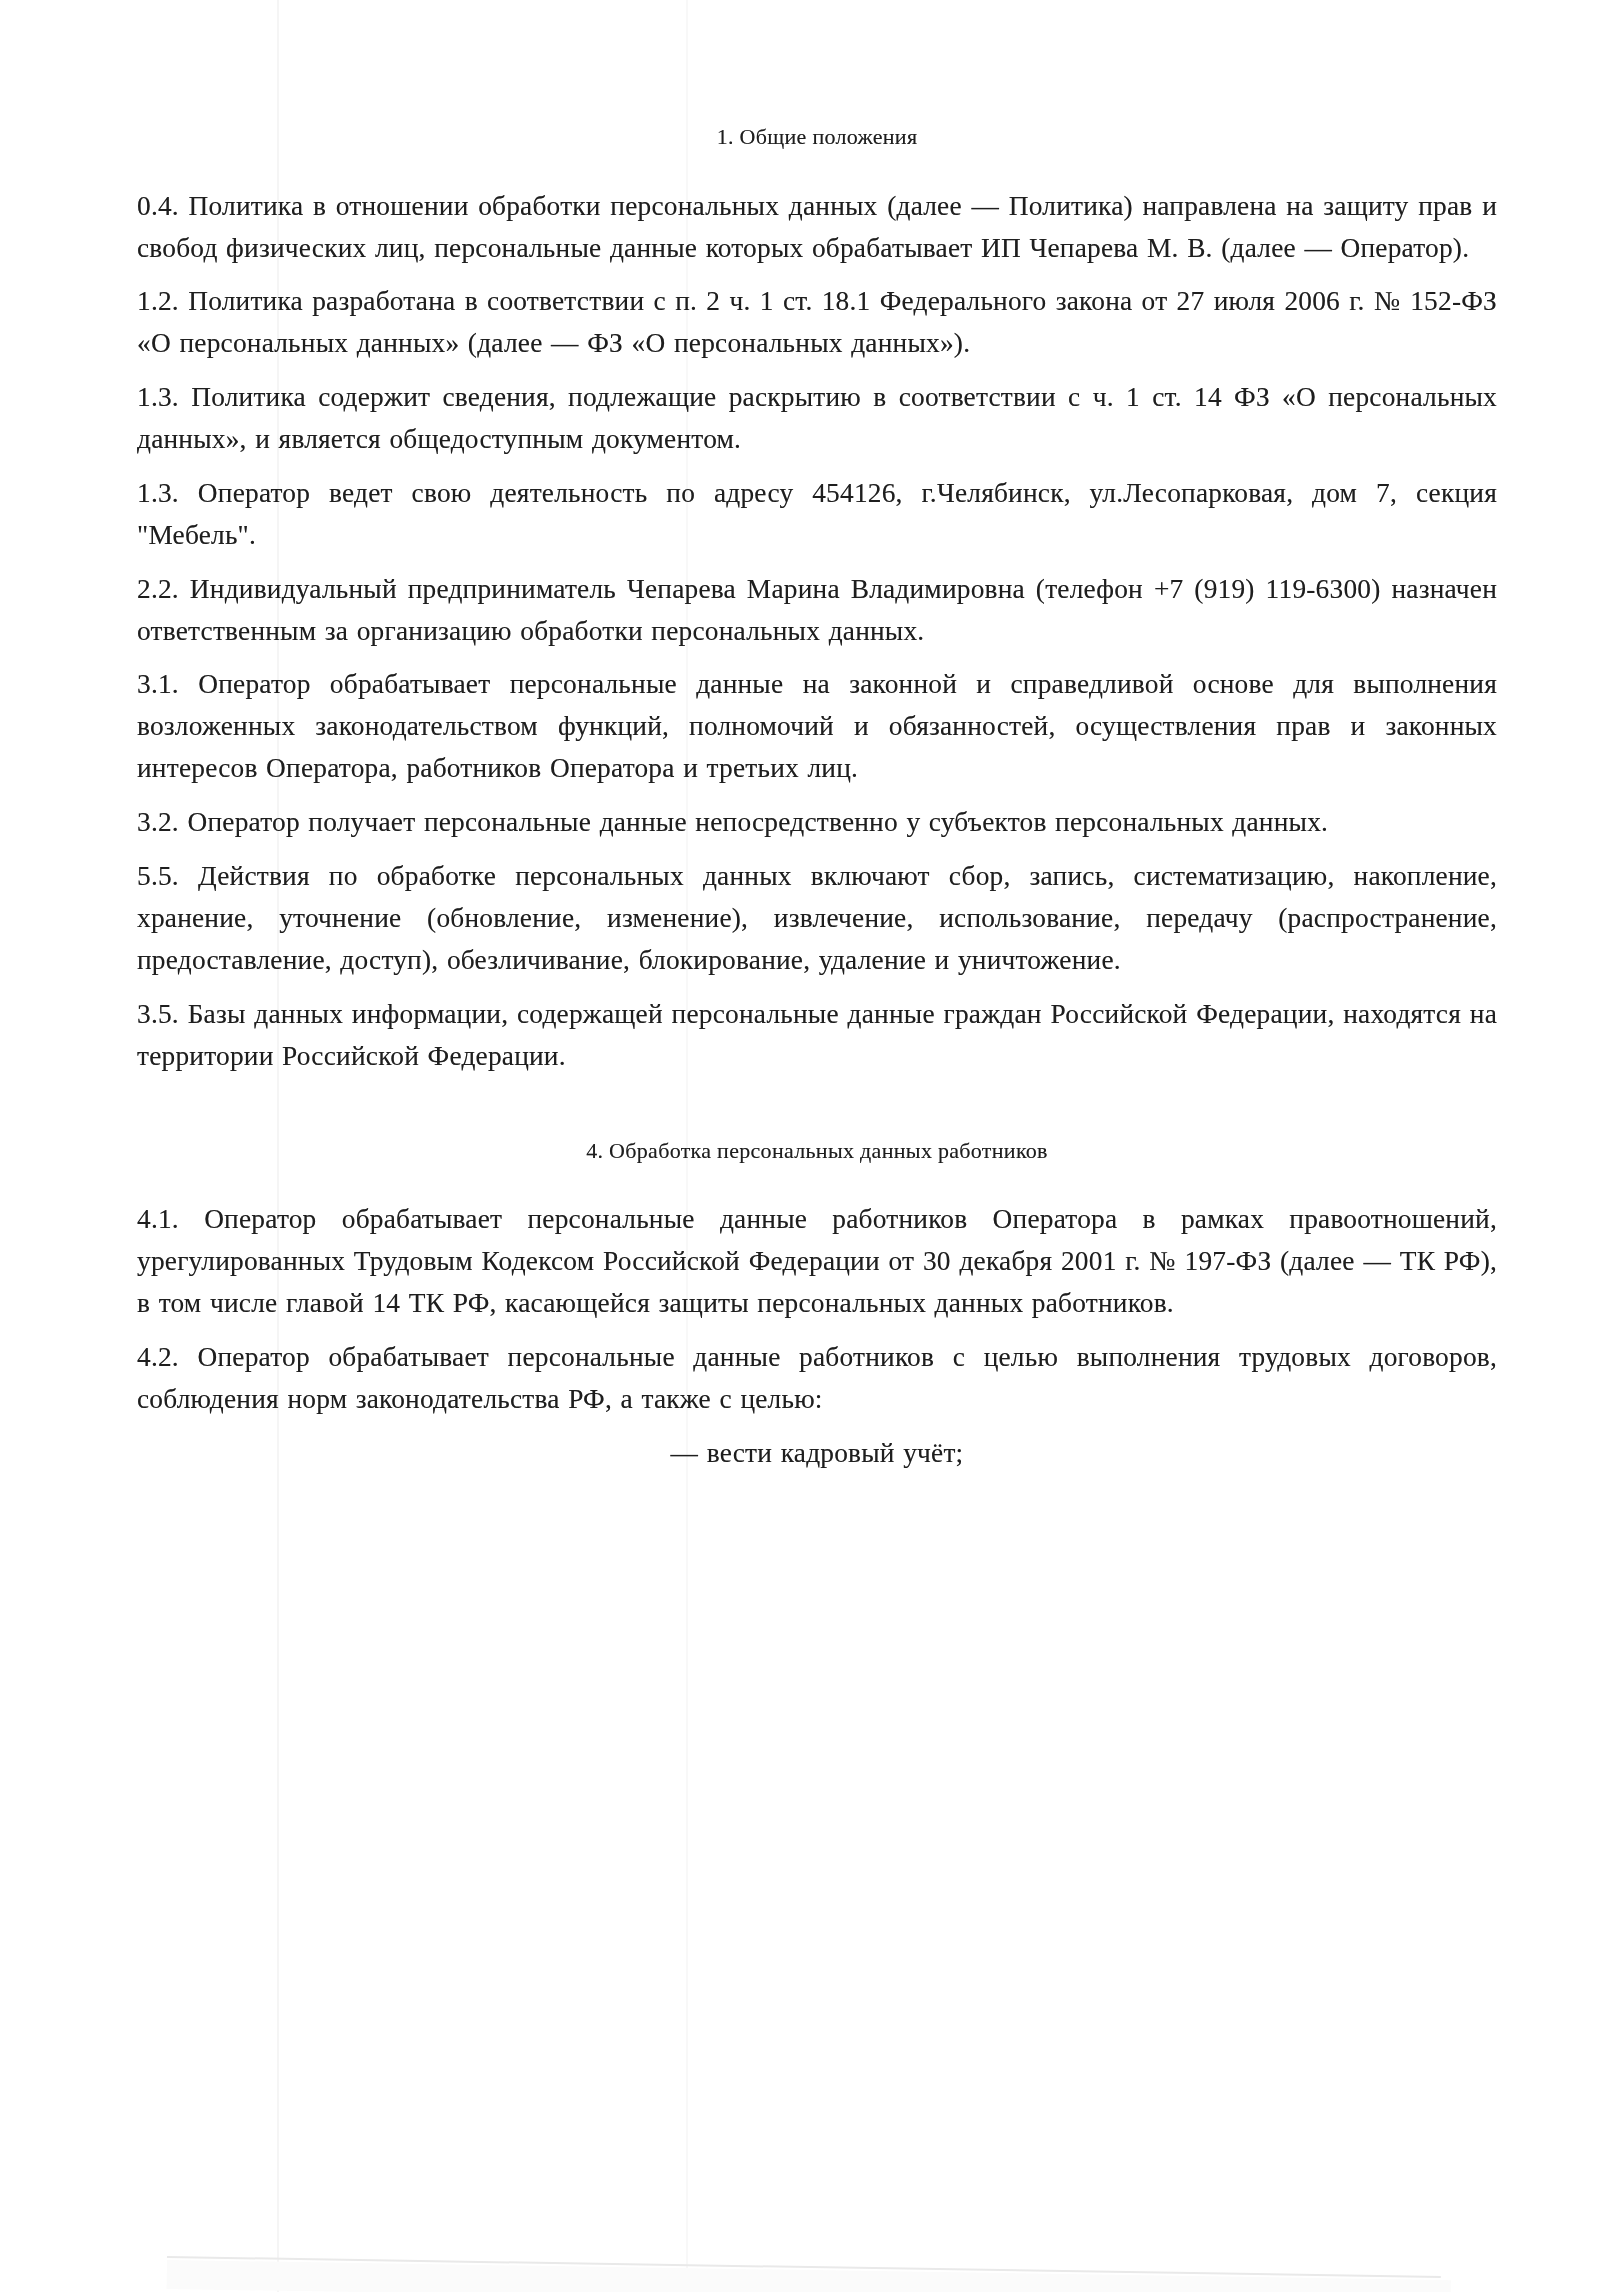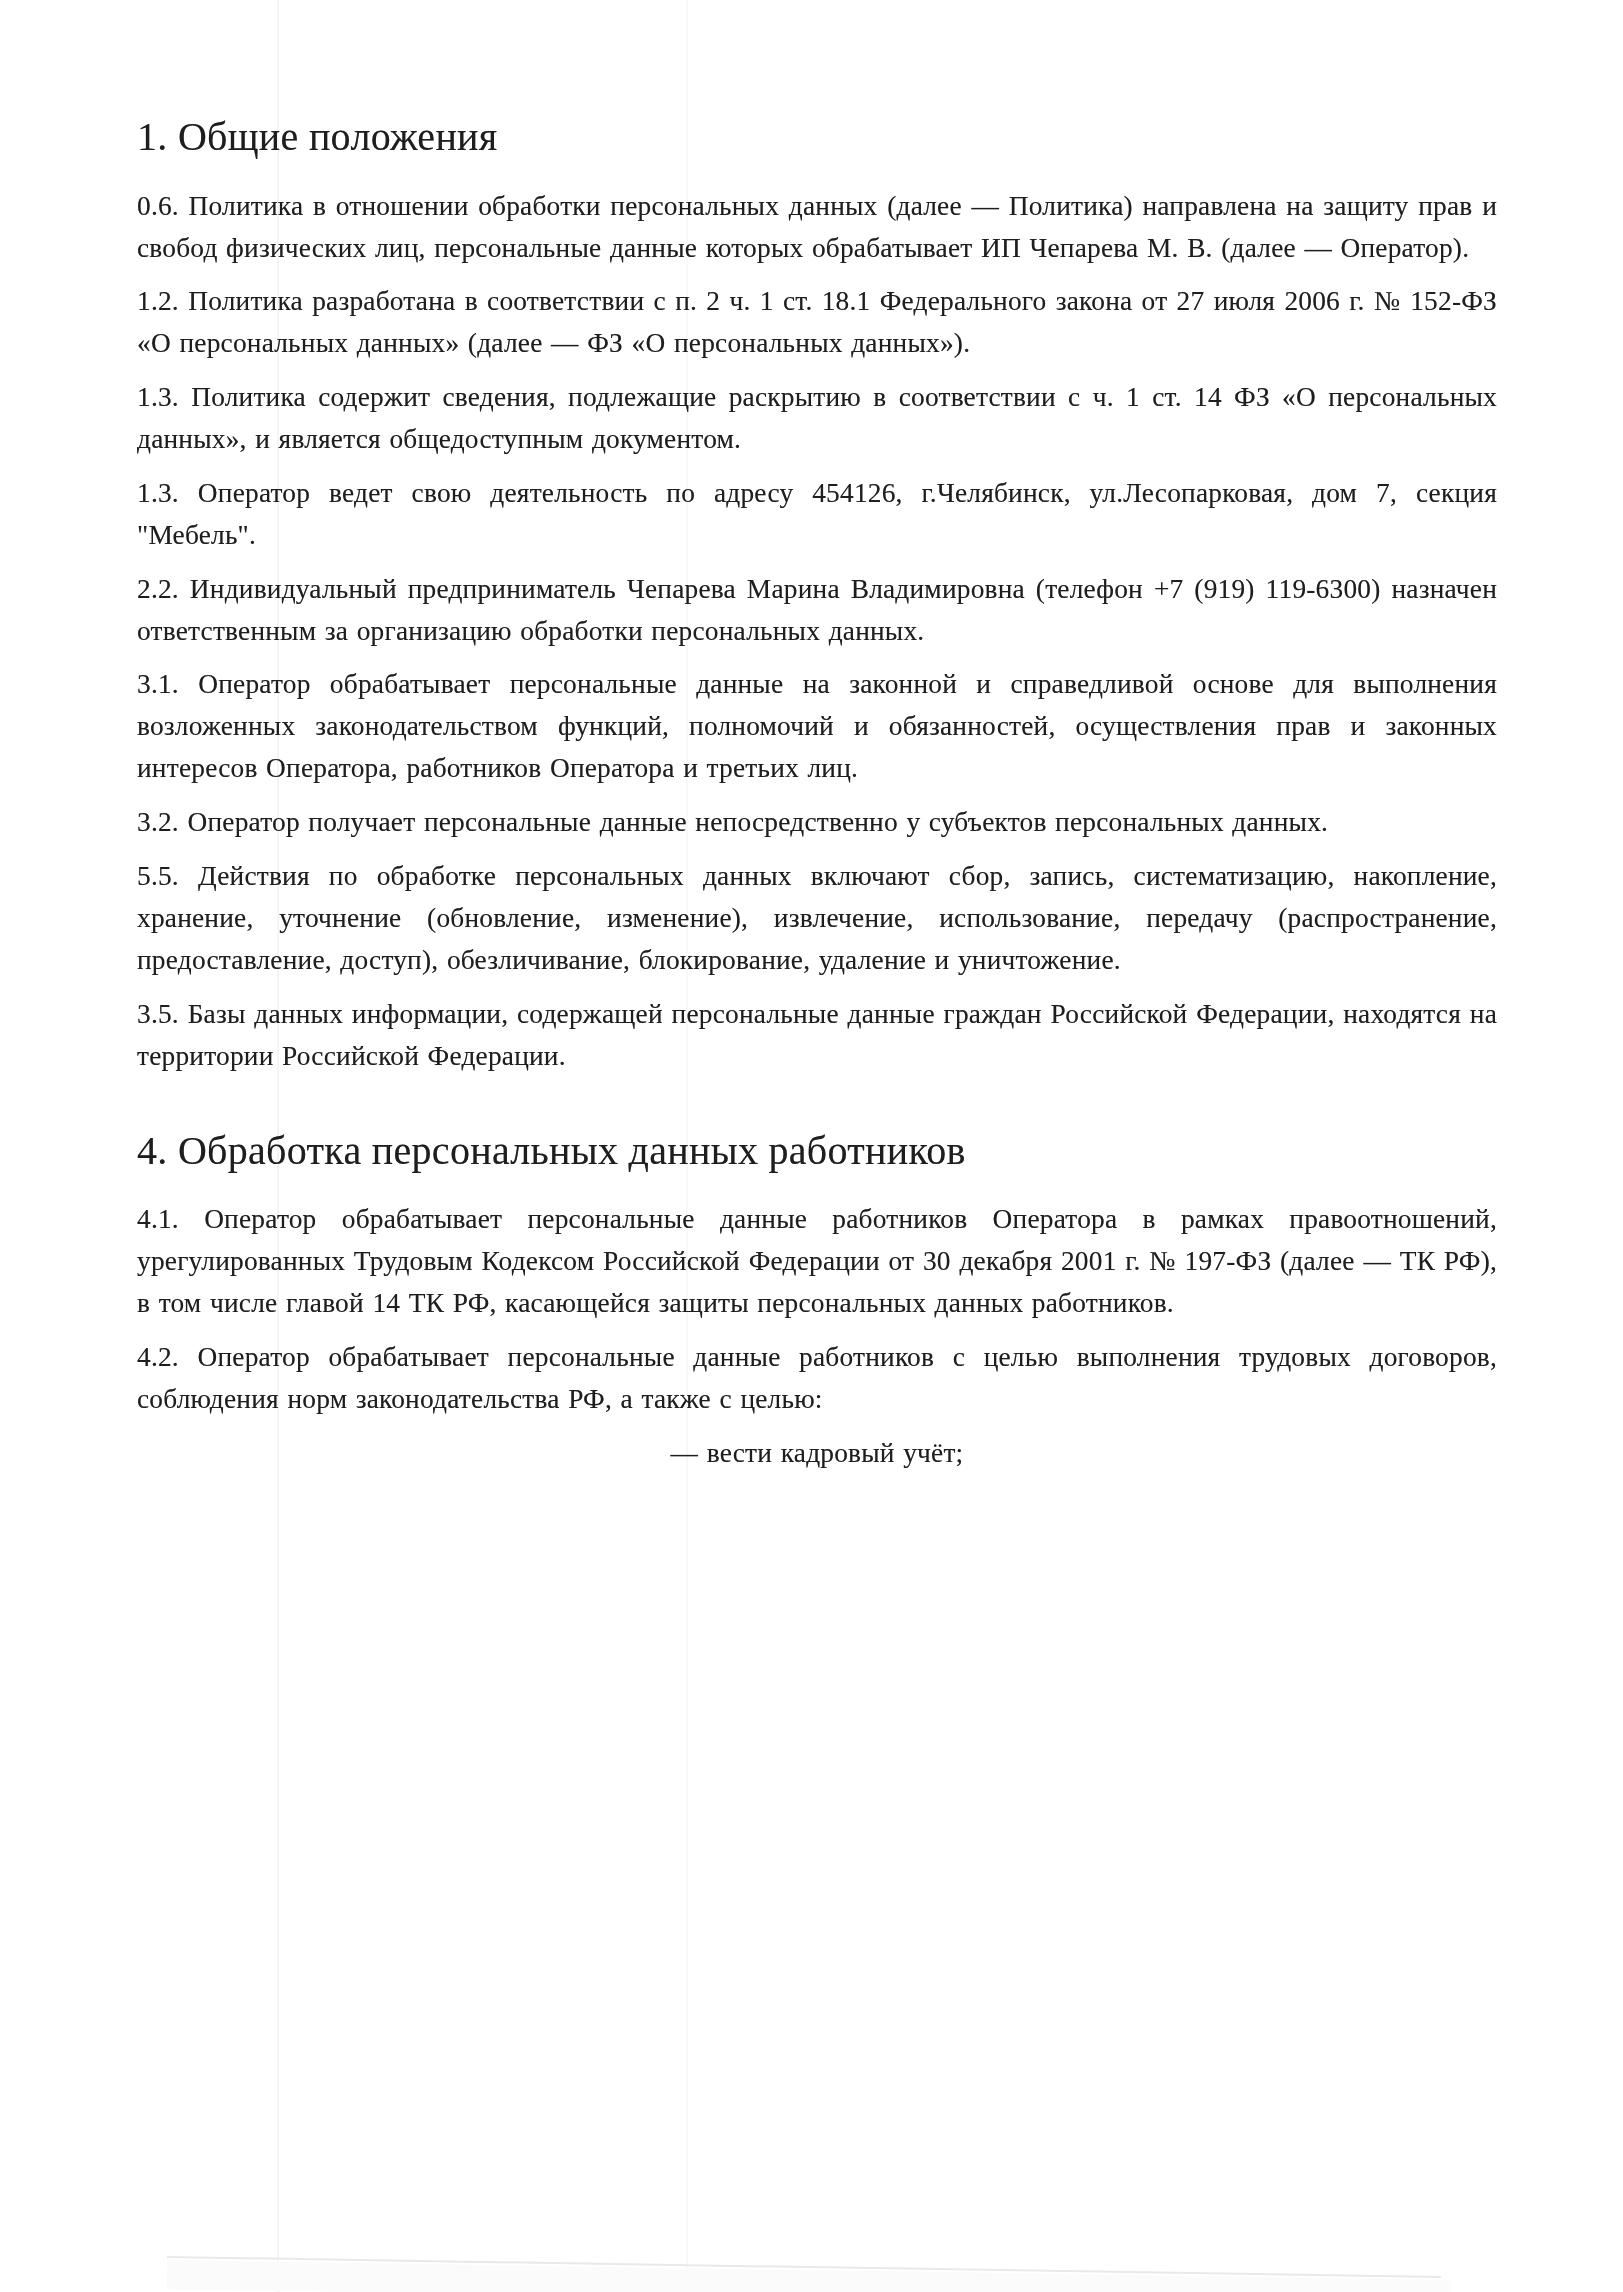--- a/index.html
+++ b/index.html
@@ -15,23 +15,24 @@
     font-family: "Liberation Serif", "DejaVu Serif", serif;
     color: #1e1e1e;
   }
   .page {
     position: absolute;
     left: 137px;
     top: 114px;
     width: 1360px;
   }
   .sec-heading {
-    font-size: 40px;
+    font-size: 22px;
     line-height: 45px;
     font-weight: normal;
+    text-align: center;
     margin: 51px 0 25.5px 0;
     letter-spacing: 0.3px;
     text-shadow: 0 0 0.5px rgba(20,20,20,0.45);
   }
   .sec-heading.first {
     margin-top: 0;
   }
   .para {
     font-size: 27.4px;
     line-height: 42px;
@@ -79,21 +80,21 @@
 </style>
 </head>
 <body>
 
 <div class="streak s1"></div>
 <div class="streak s2"></div>
 
 <div class="page">
 
   <div class="sec-heading first">1. Общие положения</div>
-  <p class="para">0.6. Политика в отношении обработки персональных данных (далее — Политика) направлена на защиту прав и свобод физических лиц, персональные данные которых обрабатывает ИП Чепарева М. В. (далее — Оператор).</p>
+  <p class="para">0.4. Политика в отношении обработки персональных данных (далее — Политика) направлена на защиту прав и свобод физических лиц, персональные данные которых обрабатывает ИП Чепарева М. В. (далее — Оператор).</p>
   <p class="para">1.2. Политика разработана в соответствии с п. 2 ч. 1 ст. 18.1 Федерального закона от 27 июля 2006 г. № 152-ФЗ «О персональных данных» (далее — ФЗ «О персональных данных»).</p>
   <p class="para">1.3. Политика содержит сведения, подлежащие раскрытию в соответствии с ч. 1 ст. 14 ФЗ «О персональных данных», и является общедоступным документом.</p>
 
   <p class="para">1.3. Оператор ведет свою деятельность по адресу 454126, г.Челябинск, ул.Лесопарковая, дом 7, секция "Мебель".</p>
   <p class="para">2.2. Индивидуальный предприниматель Чепарева Марина Владимировна (телефон +7 (919) 119-6300) назначен ответственным за организацию обработки персональных данных.</p>
 
   <p class="para">3.1. Оператор обрабатывает персональные данные на законной и справедливой основе для выполнения возложенных законодательством функций, полномочий и обязанностей, осуществления прав и законных интересов Оператора, работников Оператора и третьих лиц.</p>
   <p class="para">3.2. Оператор получает персональные данные непосредственно у субъектов персональных данных.</p>
   <p class="para">5.5. Действия по обработке персональных данных включают сбор, запись, систематизацию, накопление, хранение, уточнение (обновление, изменение), извлечение, использование, передачу (распространение, предоставление, доступ), обезличивание, блокирование, удаление и уничтожение.</p>
   <p class="para">3.5. Базы данных информации, содержащей персональные данные граждан Российской Федерации, находятся на территории Российской Федерации.</p>

